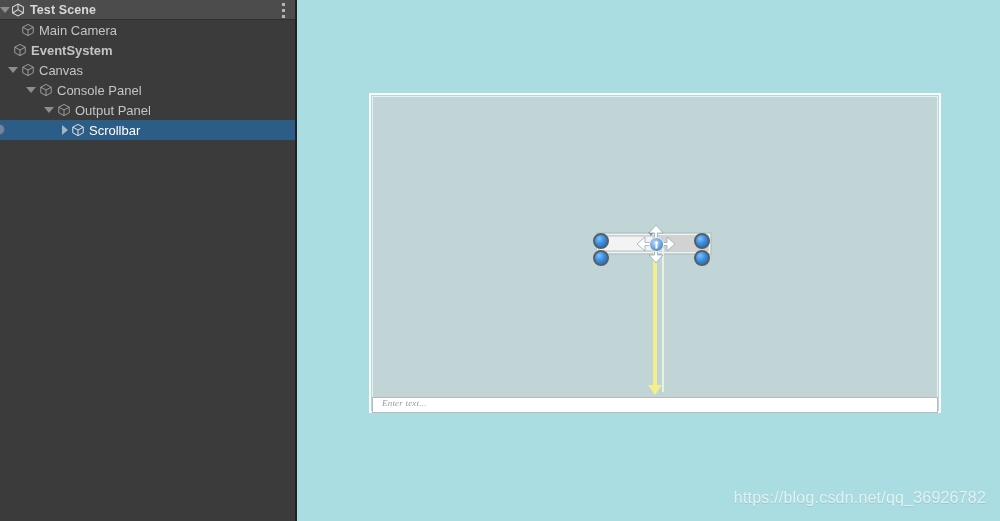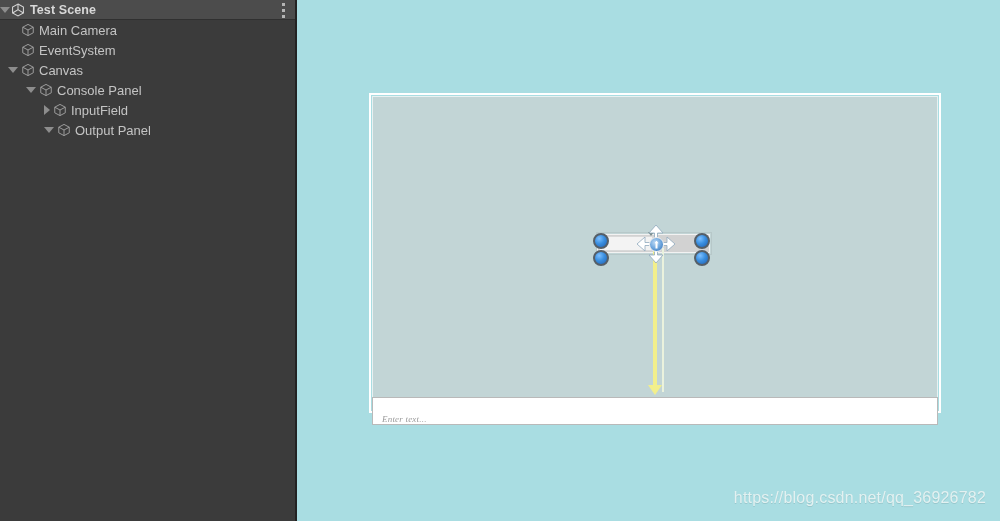--- a/index.html
+++ b/index.html
@@ -144,26 +144,26 @@
     position: absolute;
     left: 372px; top: 96px;
     width: 566px; height: 302px;
     background: #c2d5d6;
     border: 1px solid #e8f1f1;
     box-sizing: border-box;
   }
   #input-field {
     position: absolute;
     left: 372px; top: 397px;
-    width: 566px; height: 28px;
+    width: 566px; height: 16px;
     background: #ffffff;
     border: 1px solid #b9b9b9;
     box-sizing: border-box;
     display: flex;
-    align-items: flex-end;
+    align-items: flex-start;
     padding-left: 9px;
   }
   #input-field .placeholder {
     color: #9b9b9b;
     font-size: 9px;
     font-style: italic;
     font-family: "Liberation Serif", serif;
     letter-spacing: 0.2px;
   }
   #input-shadow {
@@ -352,21 +352,21 @@
         <span class="tri-spacer"></span>
         <span class="cube-ico">
           <svg width="14" height="14" viewBox="0 0 16 16">
             <path d="M8 1.6 L14 4.8 L14 11.2 L8 14.4 L2 11.2 L2 4.8 Z" fill="none" stroke-width="1.1"></path>
             <path d="M2 4.8 L8 8 L14 4.8" fill="none" stroke-width="1.1"></path>
             <path d="M8 8 L8 14.4" fill="none" stroke-width="1.1"></path>
           </svg>
         </span>
         <span class="label">Main Camera</span>
       </div>
-      <div class="hrow" style="padding-left: 8px;">
+      <div class="hrow" style="padding-left: 0; font-weight: bold;">
         <span class="tri-spacer"></span>
         <span class="cube-ico">
           <svg width="14" height="14" viewBox="0 0 16 16">
             <path d="M8 1.6 L14 4.8 L14 11.2 L8 14.4 L2 11.2 L2 4.8 Z" fill="none" stroke-width="1.1"></path>
             <path d="M2 4.8 L8 8 L14 4.8" fill="none" stroke-width="1.1"></path>
             <path d="M8 8 L8 14.4" fill="none" stroke-width="1.1"></path>
           </svg>
         </span>
         <span class="label">EventSystem</span>
       </div>
@@ -386,38 +386,39 @@
         <span class="cube-ico">
           <svg width="14" height="14" viewBox="0 0 16 16">
             <path d="M8 1.6 L14 4.8 L14 11.2 L8 14.4 L2 11.2 L2 4.8 Z" fill="none" stroke-width="1.1"></path>
             <path d="M2 4.8 L8 8 L14 4.8" fill="none" stroke-width="1.1"></path>
             <path d="M8 8 L8 14.4" fill="none" stroke-width="1.1"></path>
           </svg>
         </span>
         <span class="label">Console Panel</span>
       </div>
       <div class="hrow" style="padding-left: 44px;">
+        <span class="tri tri-down"></span>
+        <span class="cube-ico">
+          <svg width="14" height="14" viewBox="0 0 16 16">
+            <path d="M8 1.6 L14 4.8 L14 11.2 L8 14.4 L2 11.2 L2 4.8 Z" fill="none" stroke-width="1.1"></path>
+            <path d="M2 4.8 L8 8 L14 4.8" fill="none" stroke-width="1.1"></path>
+            <path d="M8 8 L8 14.4" fill="none" stroke-width="1.1"></path>
+          </svg>
+        </span>
+        <span class="label">Output Panel</span>
+      </div>
+      <div class="hrow selected" style="padding-left: 62px;">
         <span class="tri tri-right"></span>
         <span class="cube-ico">
           <svg width="14" height="14" viewBox="0 0 16 16">
             <path d="M8 1.6 L14 4.8 L14 11.2 L8 14.4 L2 11.2 L2 4.8 Z" fill="none" stroke-width="1.1"></path>
             <path d="M2 4.8 L8 8 L14 4.8" fill="none" stroke-width="1.1"></path>
             <path d="M8 8 L8 14.4" fill="none" stroke-width="1.1"></path>
           </svg>
         </span>
-        <span class="label">InputField</span>
-      </div>
-      <div class="hrow" style="padding-left: 44px;">
-        <span class="tri tri-down"></span>
-        <span class="cube-ico">
-          <svg width="14" height="14" viewBox="0 0 16 16">
-            <path d="M8 1.6 L14 4.8 L14 11.2 L8 14.4 L2 11.2 L2 4.8 Z" fill="none" stroke-width="1.1"></path>
-            <path d="M2 4.8 L8 8 L14 4.8" fill="none" stroke-width="1.1"></path>
-            <path d="M8 8 L8 14.4" fill="none" stroke-width="1.1"></path>
-          </svg>
-        </span>
-        <span class="label">Output Panel</span>
+        <span class="label">Scrollbar</span>
+        <span id="sel-nub"></span>
       </div>
     </div>
 
 </div>
 
 <div id="watermark">https://blog.csdn.net/qq_36926782</div>
 
 </body></html>

